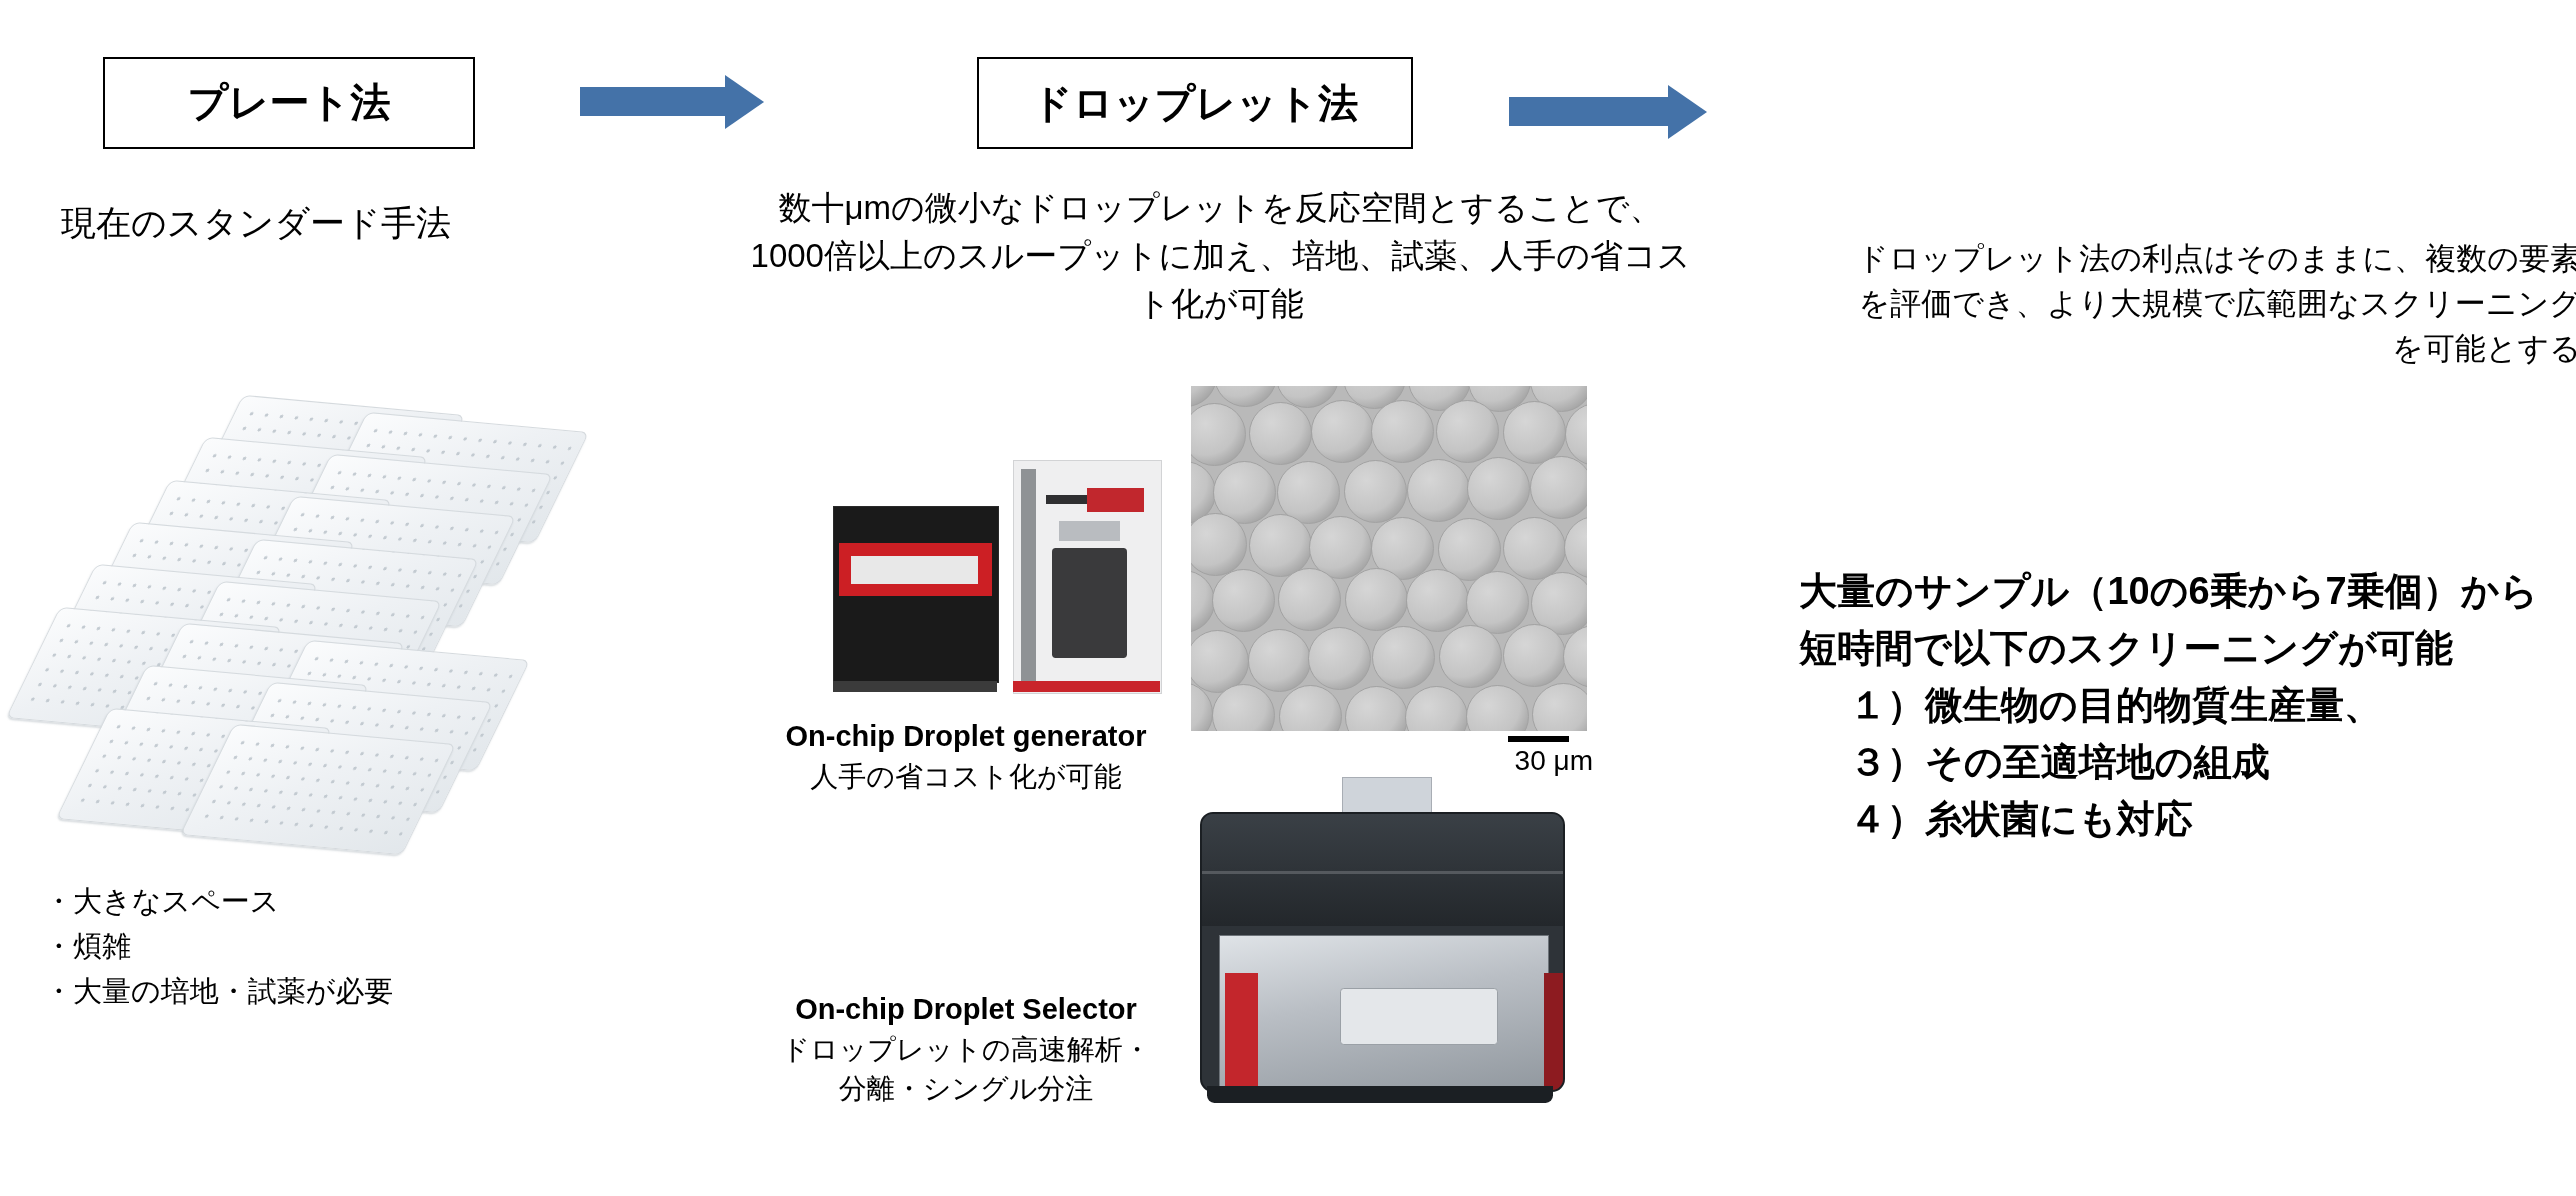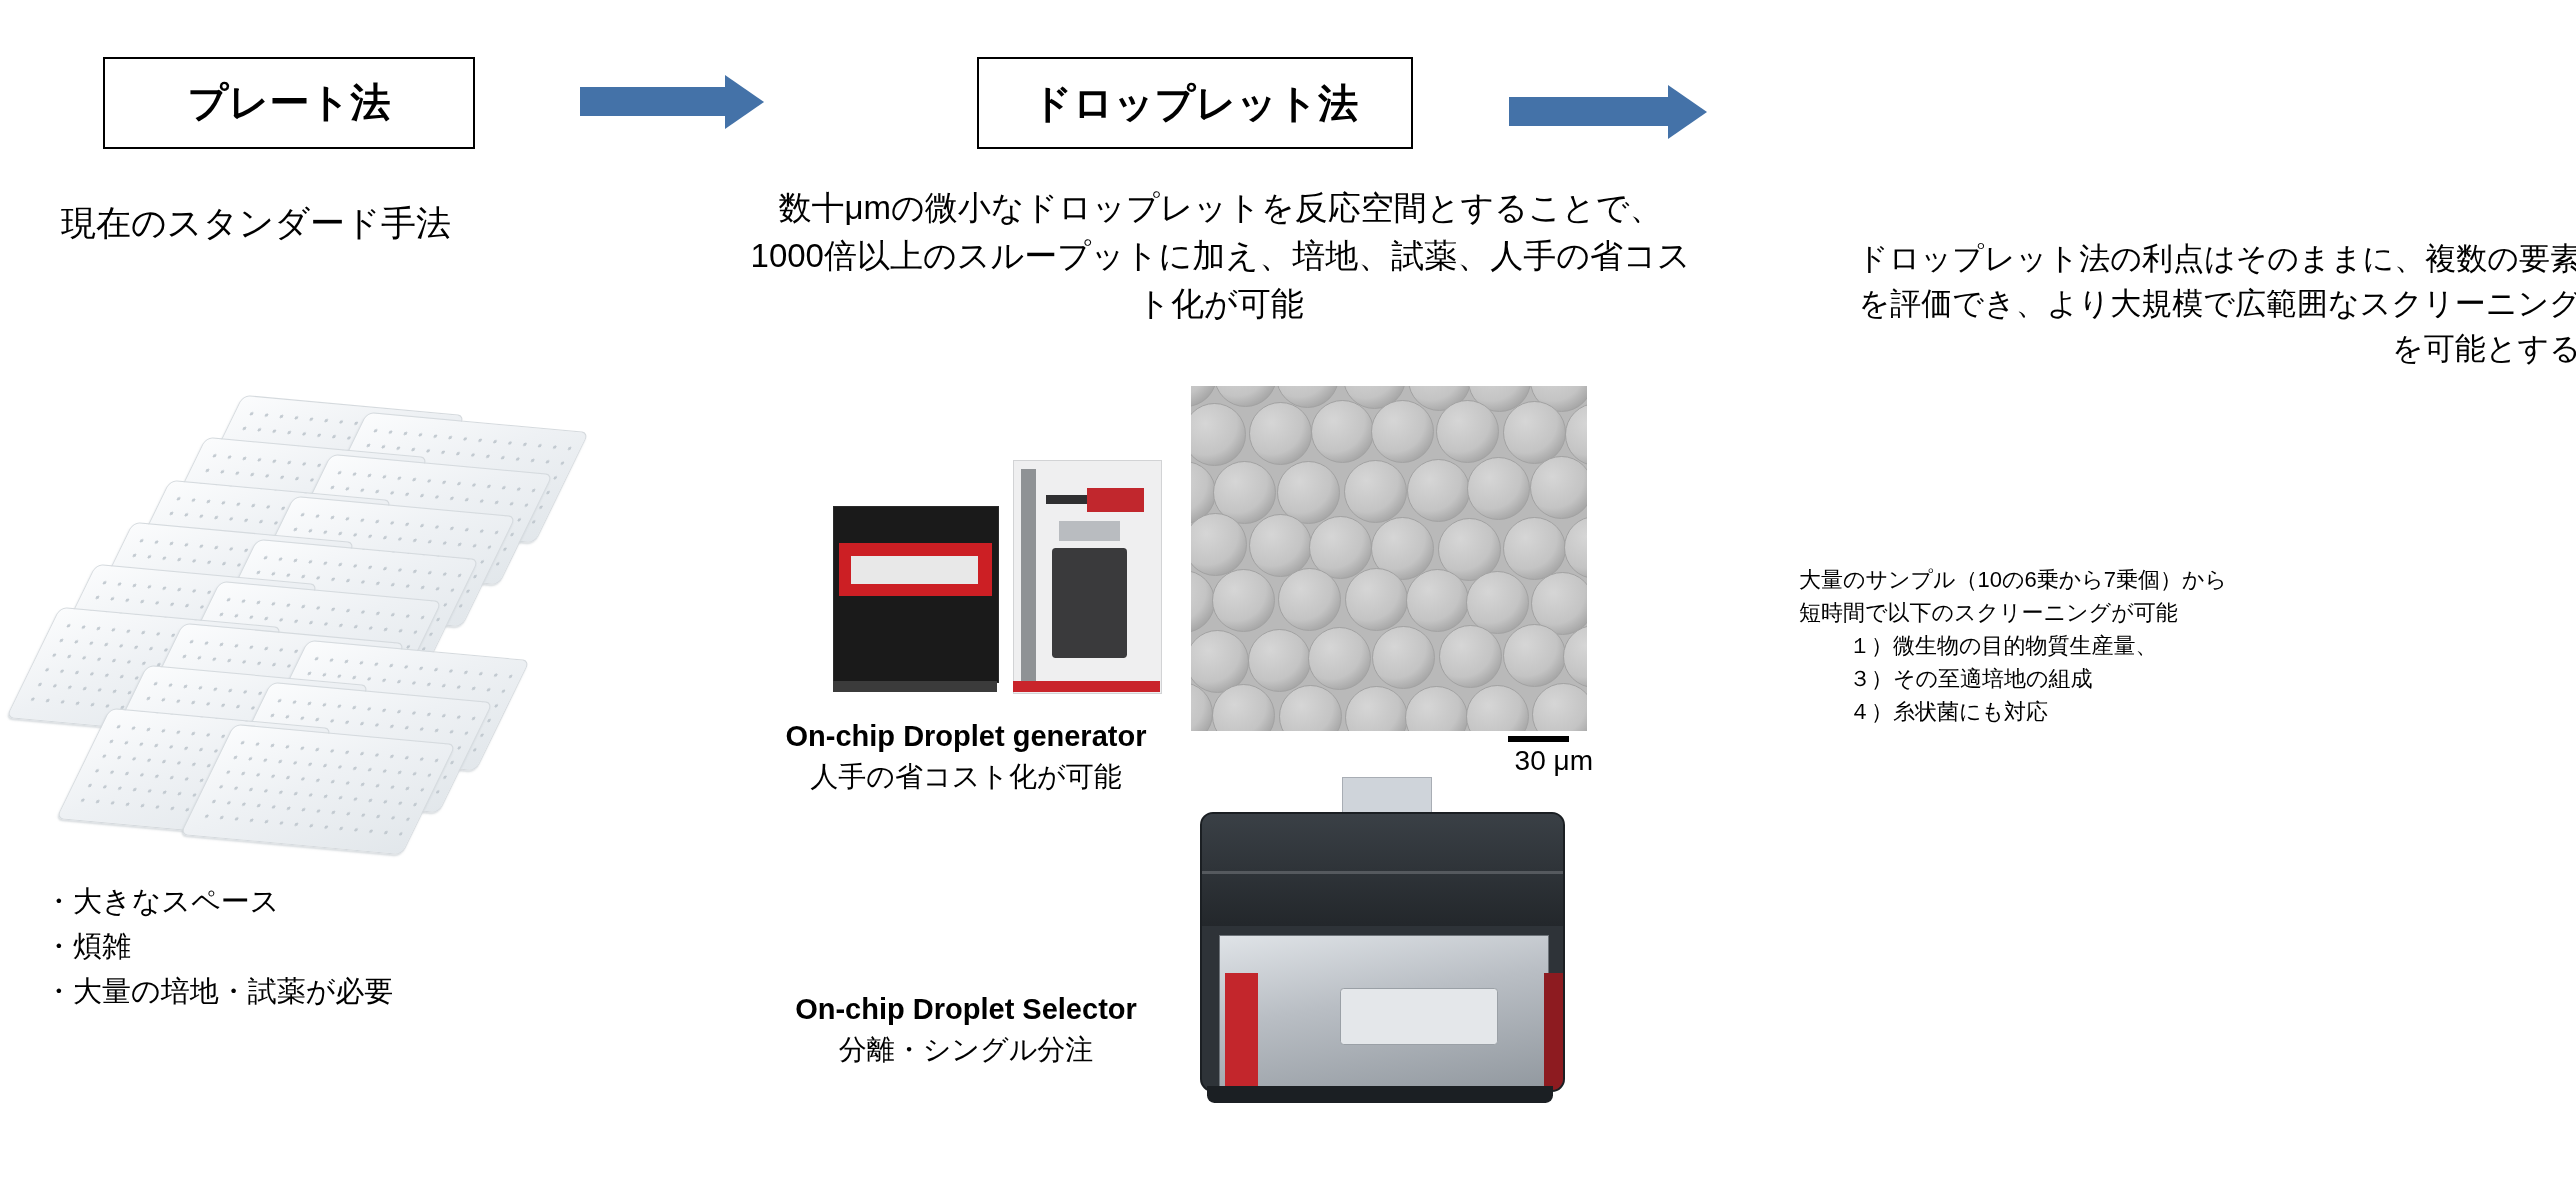--- a/index.html
+++ b/index.html
@@ -331,22 +331,23 @@
   }
   #scalebar .label {
     font-size: 28px;
   }
 
   
   #system-body {
     position: absolute;
     left: 1799px; top: 563px;
     width: 764px;
-    font-size: 22px;
+    font-size: 38px;
     line-height: 1.5;
+    font-weight: bold;
   }
   #system-body .lead { display: block; }
   #system-body .item {
     display: block;
     margin-left: 50px;
   }
 </style>
 </head>
 <body>
 
@@ -481,20 +482,21 @@
         <div id="sel-stage"></div>
         <div id="sel-red-left"></div>
         <div id="sel-red-right"></div>
       </div>
     </div>
     <div id="sel-legs"></div>
   </div>
 
   <div class="device-caption" id="selector-caption">
     <span class="name">On-chip Droplet Selector</span>
+    <span class="sub">ドロップレットの高速解析・</span>
     <span class="sub">分離・シングル分注</span>
   </div>
 
   <div class="arrow" id="arrow-2">
     <div class="shaft"></div>
     <div class="head"></div>
   </div>
 
 
   <div class="bold-desc" id="system-desc">ドロップレット法の利点はそのままに、複数の要素を評価でき、より大規模で広範囲なスクリーニングを可能とする</div>

